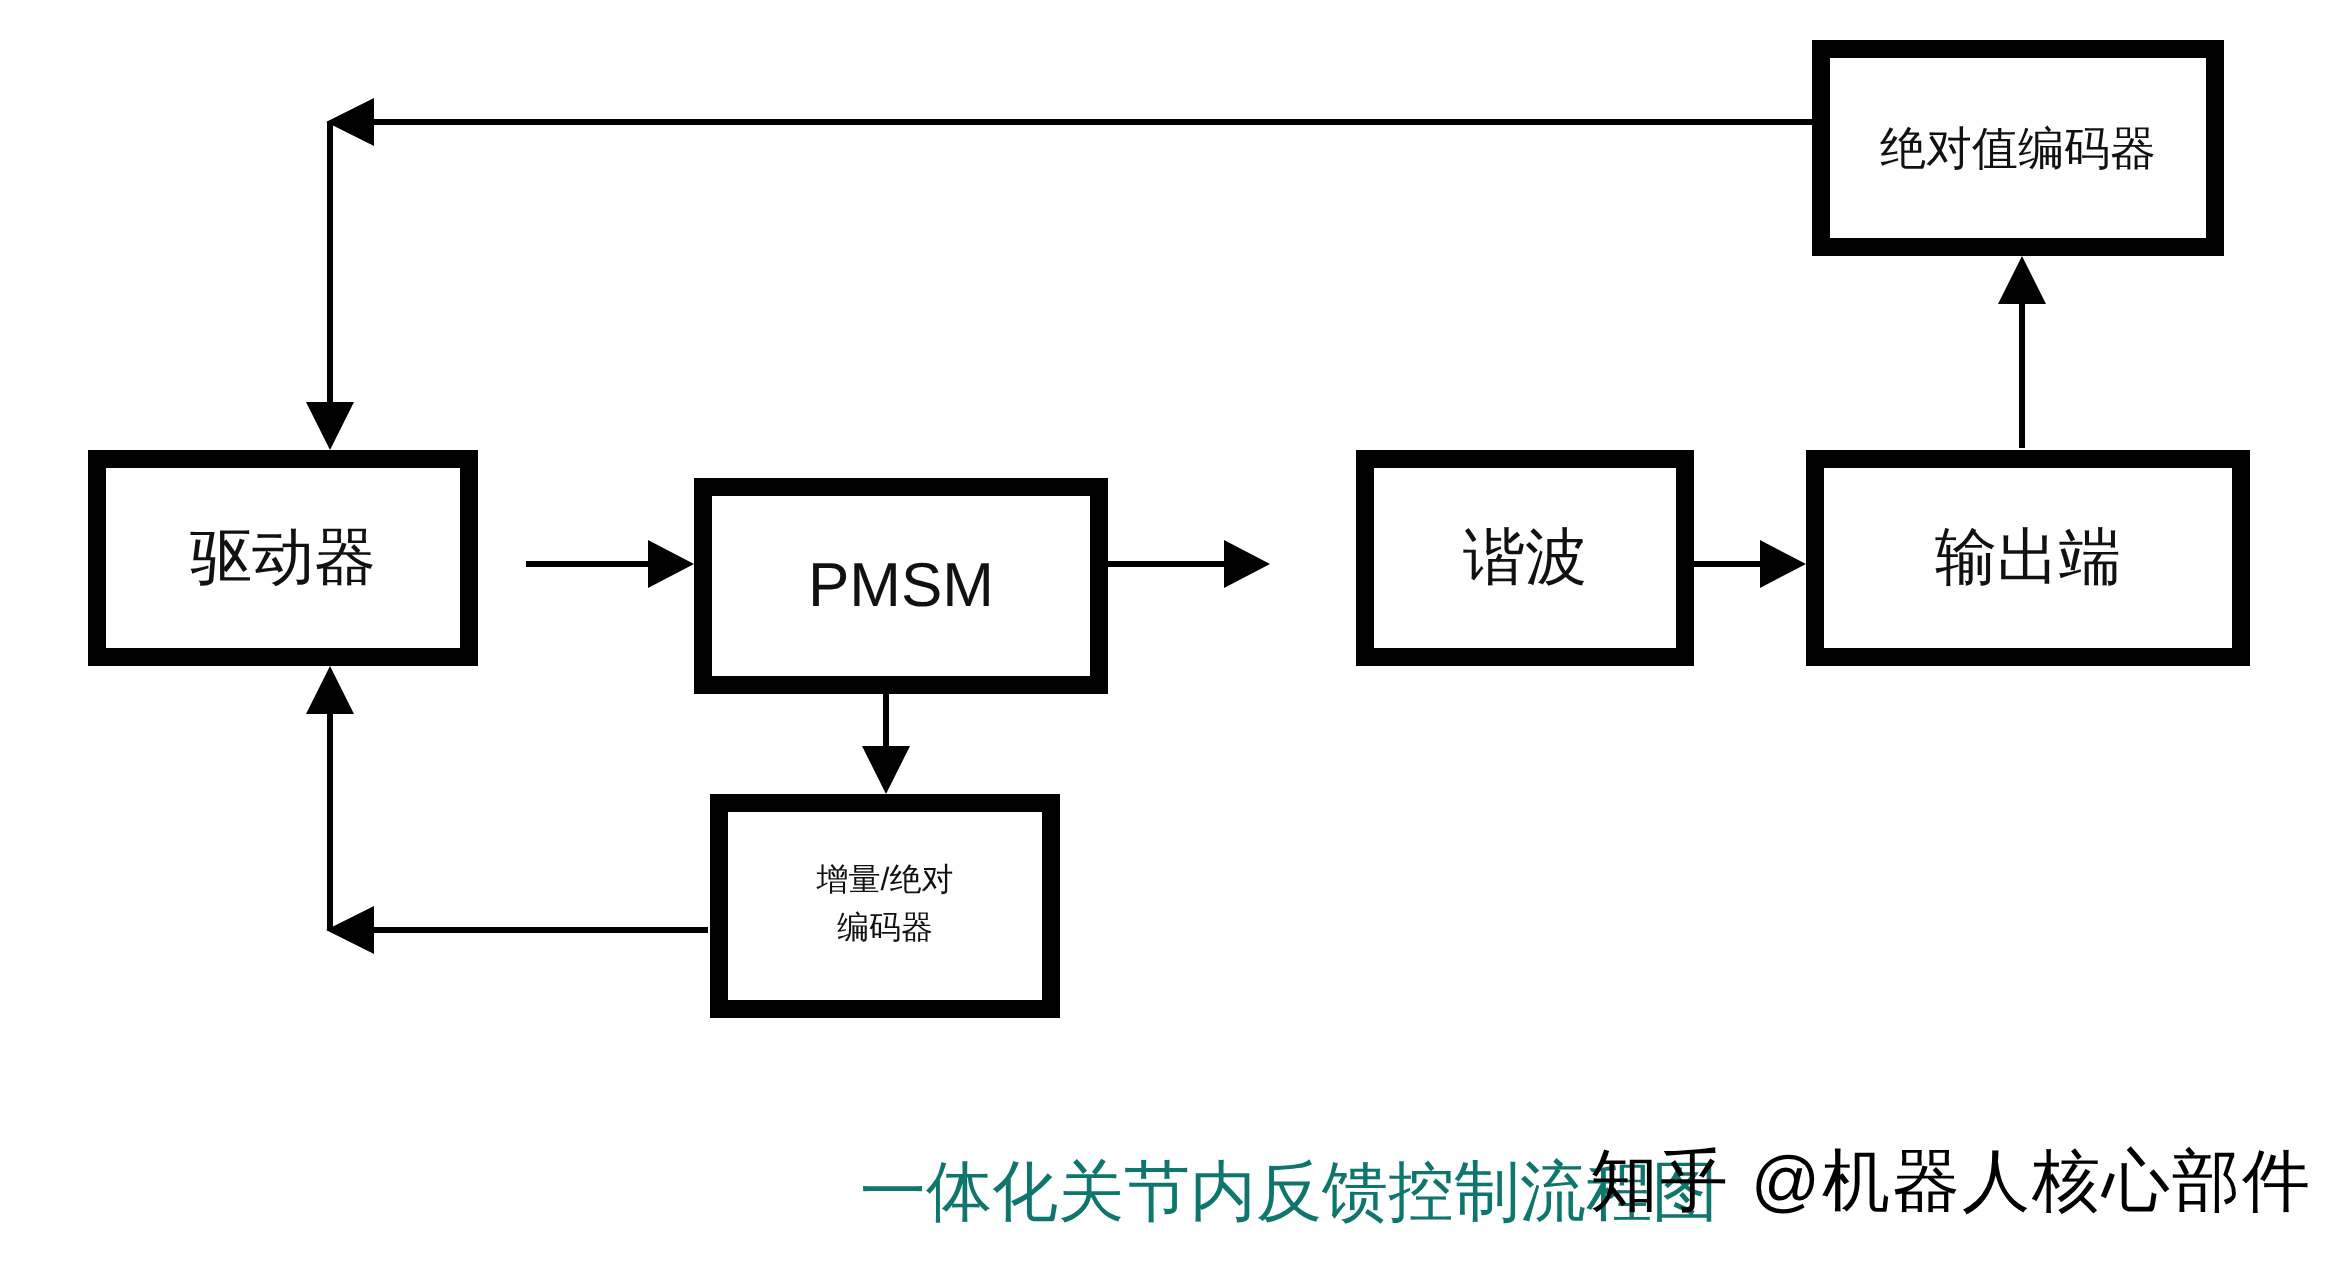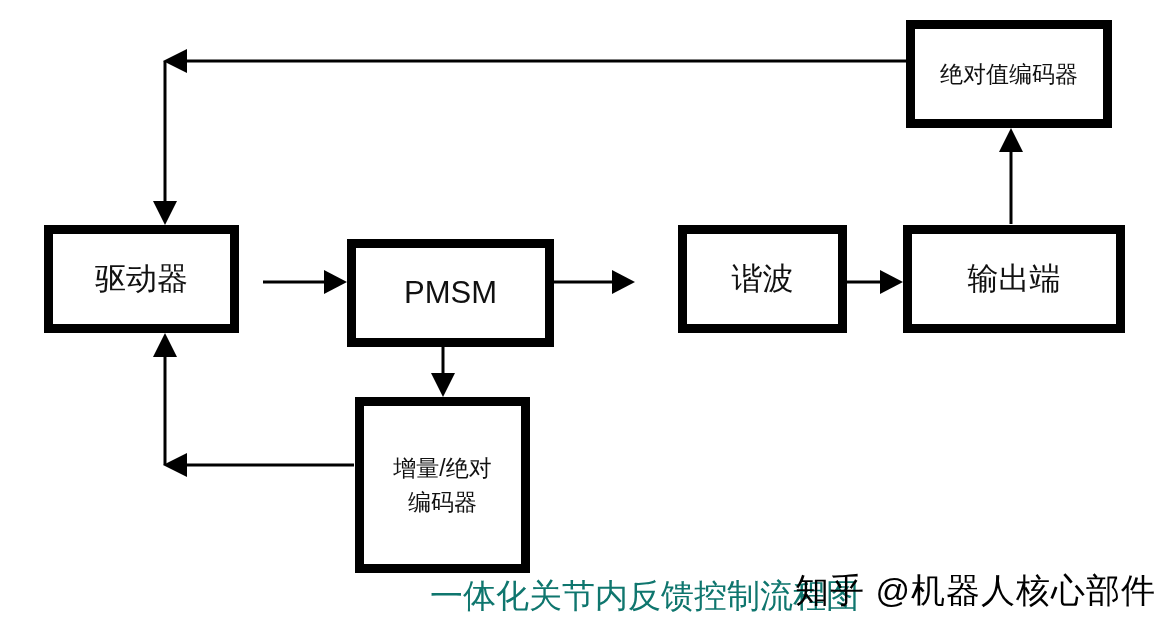--- a/index.html
+++ b/index.html
@@ -122,21 +122,21 @@
   </div>
 
   <div class="node-box" style="left:903px; top:225px; width:222px; height:108px; font-size:31px;">
     <span class="node-label">输出端</span>
   </div>
 
   <div class="node-box" style="left:906px; top:20px; width:206px; height:108px; font-size:23px;text-align:center;">
     <span class="node-label">绝对值编码器</span>
   </div>
 
-  <div class="node-box" style="left:355px; top:397px; width:175px; height:176px; font-size:23px;">
+  <div class="node-box" style="left:355px; top:397px; width:175px; height:112px; font-size:16px;">
     <span class="node-label">增量/绝对</span>
     <span class="node-label">编码器</span>
   </div>
 
   <div class="caption" style="left:430px; top:574px; font-size:33px;">一体化关节内反馈控制流程图</div>
 
   <div class="watermark" style="left:795px; top:568px; font-size:34px;">
     <span class="wm-logo">知乎</span>
     <span>@机器人核心部件</span>
   </div>

